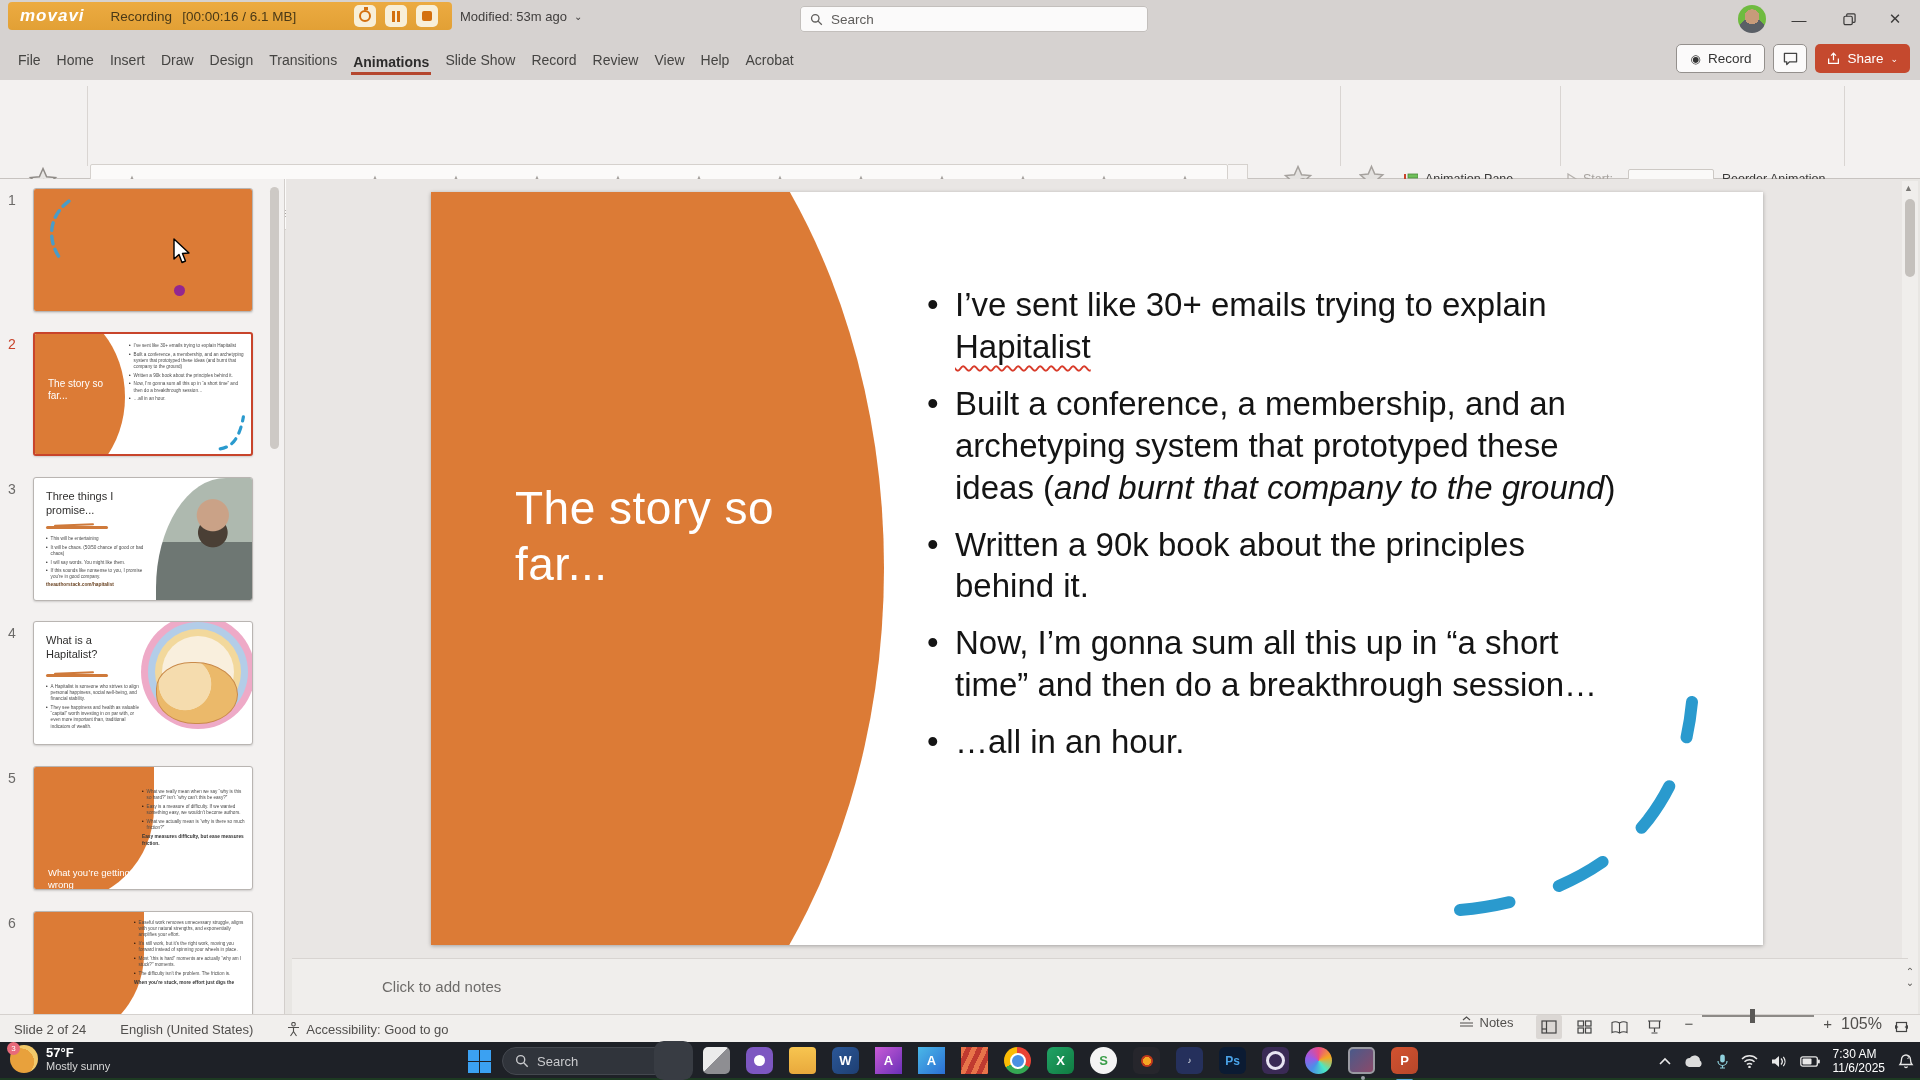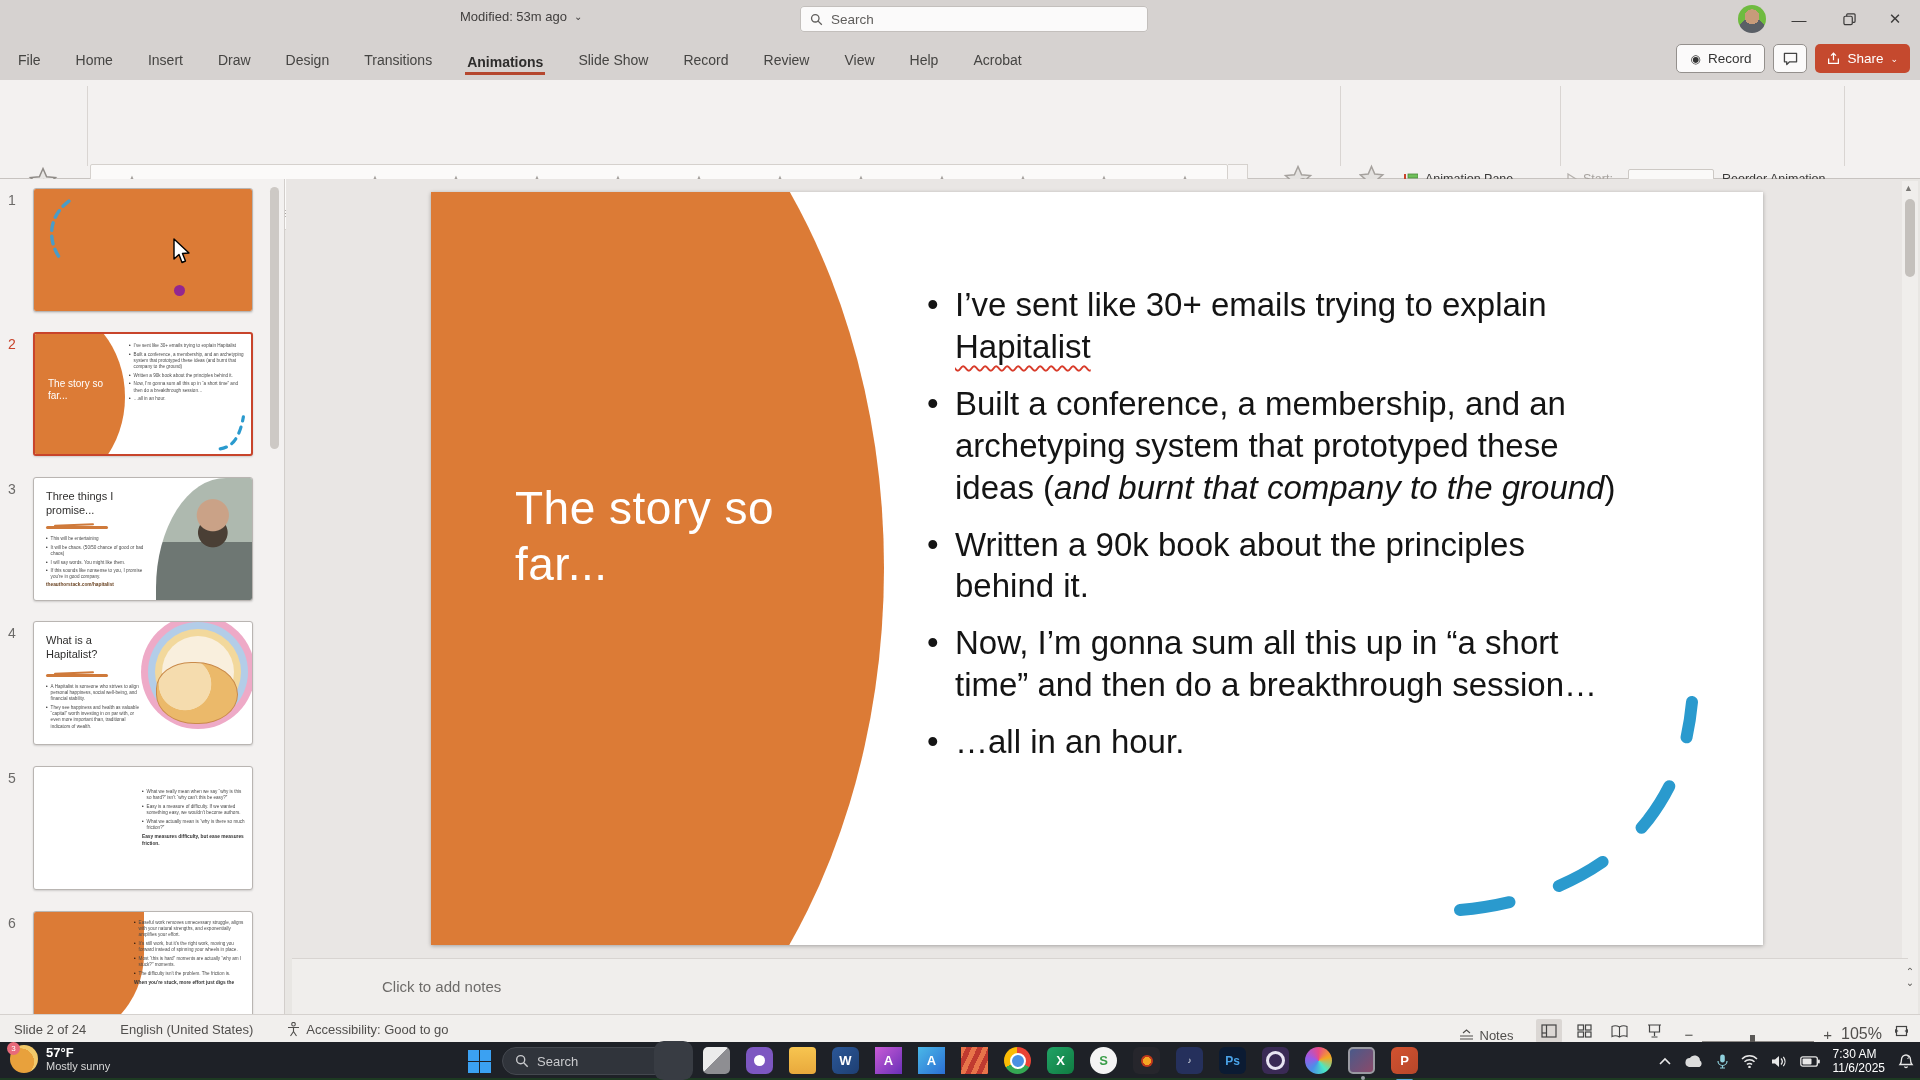--- a/index.html
+++ b/index.html
@@ -23,21 +23,21 @@
   .mv-btn{width:22px;height:22px;border-radius:5px;background:#f8efd8;display:flex;align-items:center;justify-content:center}
   .mv-timer{width:12px;height:12px;border:2px solid #d4700f;border-radius:50%;position:relative}
   .mv-timer::before{content:"";position:absolute;left:3px;top:-5px;width:4px;height:3px;background:#d4700f}
   .mv-pause{display:flex;gap:2px}
   .mv-pause i{display:block;width:3px;height:11px;background:#d4700f}
   .mv-stop{width:10px;height:10px;background:#d4700f;border-radius:2px}
   .modified{position:absolute;left:460px;top:9px;color:#403e3d;font-size:13px;display:flex;gap:7px;align-items:center;z-index:30}
 
   
   .menurow{position:absolute;left:0;top:38px;width:1920px;height:42px;background:#d6d2d0}
-  .menus{position:absolute;left:16px;top:0;height:42px;display:flex;align-items:center;gap:31px}
+  .menus{position:absolute;left:16px;top:0;height:42px;display:flex;align-items:center;gap:12px}
   .menu-item{font-size:14px;color:#454442;padding:11px 2px 9px;cursor:default}
   .menu-item.active{color:#2e2d2c;font-weight:bold;border-bottom:3px solid #b5472e;padding-bottom:2px}
   .qactions{position:absolute;right:10px;top:6px;display:flex;gap:8px;align-items:center}
   .btn-record{height:29px;background:#fbfafa;border:1px solid #94908d;border-radius:5px;display:flex;align-items:center;gap:7px;padding:0 13px;font-size:13.5px;color:#333}
   .btn-comment{width:34px;height:29px;background:#fbfafa;border:1px solid #94908d;border-radius:5px;display:flex;align-items:center;justify-content:center}
   .btn-share{height:29px;background:#c5492e;border-radius:5px;display:flex;align-items:center;gap:7px;padding:0 12px;font-size:13.5px;color:#fff}
 
   
   .ribbon{position:absolute;left:0;top:80px;width:1920px;height:99px;background:#f3f1f0;border-bottom:1px solid #c7c3c0}
   .rdiv{position:absolute;top:6px;height:80px;width:1px;background:#d9d5d2}
@@ -130,21 +130,21 @@
   .vscroll .up{position:absolute;left:2px;top:2px;font-size:9px;color:#7a7875}
   .vthumb{position:absolute;left:3px;top:18px;width:10px;height:78px;background:#c4c0bc;border-radius:5px}
   .vprev{position:absolute;left:0;bottom:26px;width:16px;text-align:center;font-size:10px;color:#5d5b58;line-height:11px}
 
   
   .notesbar{position:absolute;left:292px;top:958px;width:1616px;height:56px;background:#f0eeec;border-top:1px solid #d8d4d1}
   .notesbar .ph{position:absolute;left:90px;top:19px;font-size:15px;color:#6d6b69}
   .statusbar{position:absolute;left:0;top:1014px;width:1920px;height:39px;background:#f1efed;border-top:1px solid #d5d1ce;font-size:13px;color:#514f4d}
   .st-left{position:absolute;left:14px;top:0;height:28px;display:flex;align-items:center;gap:34px}
   .st-acc{display:flex;align-items:center;gap:6px}
-  .st-right{position:absolute;right:6px;top:0;height:28px;display:flex;align-items:flex-end;gap:9px}
+  .st-right{position:absolute;right:6px;top:0;height:28px;display:flex;align-items:flex-start;gap:9px}
   .viewbtn{width:26px;height:24px;display:flex;align-items:center;justify-content:center;border-radius:2px}
   .viewbtn.on{background:#dbd7d4}
   .zslider{width:112px;height:2px;background:#8d8a87;position:relative}
   .zslider .knob{position:absolute;left:48px;top:-6px;width:5px;height:14px;background:#5a5856}
   .zpct{font-size:16px;width:38px;text-align:right}
 
   
   .taskbar{position:absolute;left:0;top:1042px;width:1920px;height:38px;background:#1e2127;border-bottom:2px solid #1d3a22}
   .weather{position:absolute;left:10px;top:3px;display:flex;gap:8px;align-items:center}
   .wicon{position:relative;width:28px;height:28px;border-radius:50%;background:radial-gradient(circle at 38% 60%,#e8a13c 0 55%,#f2c96a 56% 100%)}
@@ -204,20 +204,39 @@
     <div class="winctl" style="left:1776px">—</div>
     <div class="winctl" style="left:1826px">
       <svg width="13" height="13" viewBox="0 0 14 14">
           <rect x="1" y="3.5" width="9" height="9" fill="none" stroke="#3c3b3a" stroke-width="1.3" rx="1.5"></rect>
           <path d="M4 3.5 V2 a1 1 0 0 1 1-1 h7 a1 1 0 0 1 1 1 v7 a1 1 0 0 1-1 1 h-1.5" fill="none" stroke="#3c3b3a" stroke-width="1.3"></path>
         </svg>
     </div>
     <div class="winctl" style="left:1872px">✕</div>
   </div>
 
+  <div class="movavi">
+    <span class="mv-logo">movavi</span>
+    <span class="mv-status">Recording</span>
+    <span class="mv-count">[00:00:16 / 6.1 MB]</span>
+    <div class="mv-btns">
+      <div class="mv-btn">
+          <span class="mv-timer"></span>
+        </div>
+      <div class="mv-btn">
+          <span class="mv-pause">
+            <i></i>
+            <i></i>
+          </span>
+        </div>
+      <div class="mv-btn">
+          <span class="mv-stop"></span>
+        </div>
+    </div>
+  </div>
   <div class="modified">
     <span>Modified: 53m ago</span>
     <span style="font-size:10px">⌄</span>
   </div>
 
   <div class="menurow">
     <div class="menus" id="menu-host">
         <span class="menu-item">File</span>
         <span class="menu-item">Home</span>
         <span class="menu-item">Insert</span>
@@ -560,20 +579,23 @@
                 <span>They see happiness and health as valuable “capital” worth investing in on par with, or even more important than, traditional indicators of wealth.</span>
               </div>
             </div>
           </div>
         </div>
       </div>
       <div class="trow" style="top: 587px;">
         <div class="tnum">5</div>
         <div class="tbox">
           <div class="th5">
+            <div class="oblob">
+              <div class="tt5">What you’re getting wrong</div>
+            </div>
             <div class="tbul5">
               <div class="tb">
                 <span class="tbm">•</span>
                 <span>What we really mean when we say “why is this so hard?” isn’t “why can’t this be easy?”</span>
               </div>
               <div class="tb">
                 <span class="tbm">•</span>
                 <span>Easy is a measure of difficulty. If we wanted something easy, we wouldn’t become authors.</span>
               </div>
               <div class="tb">

